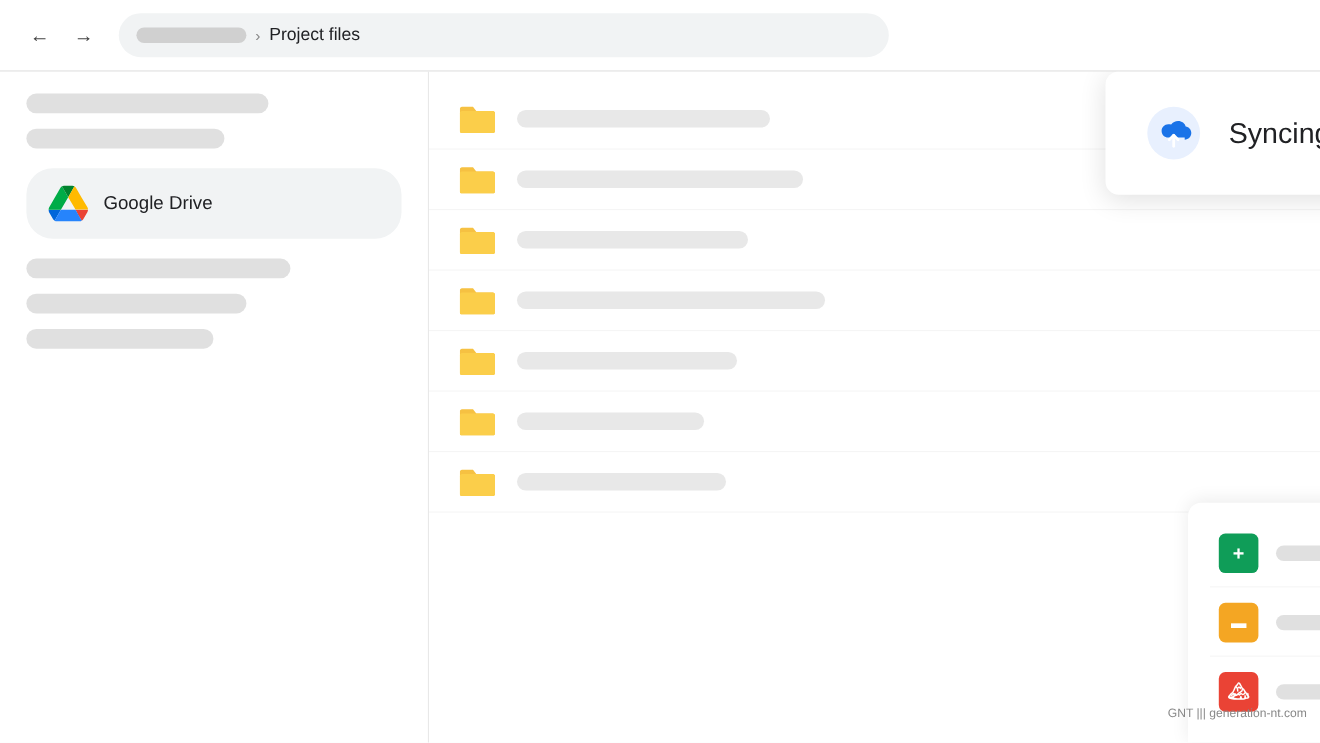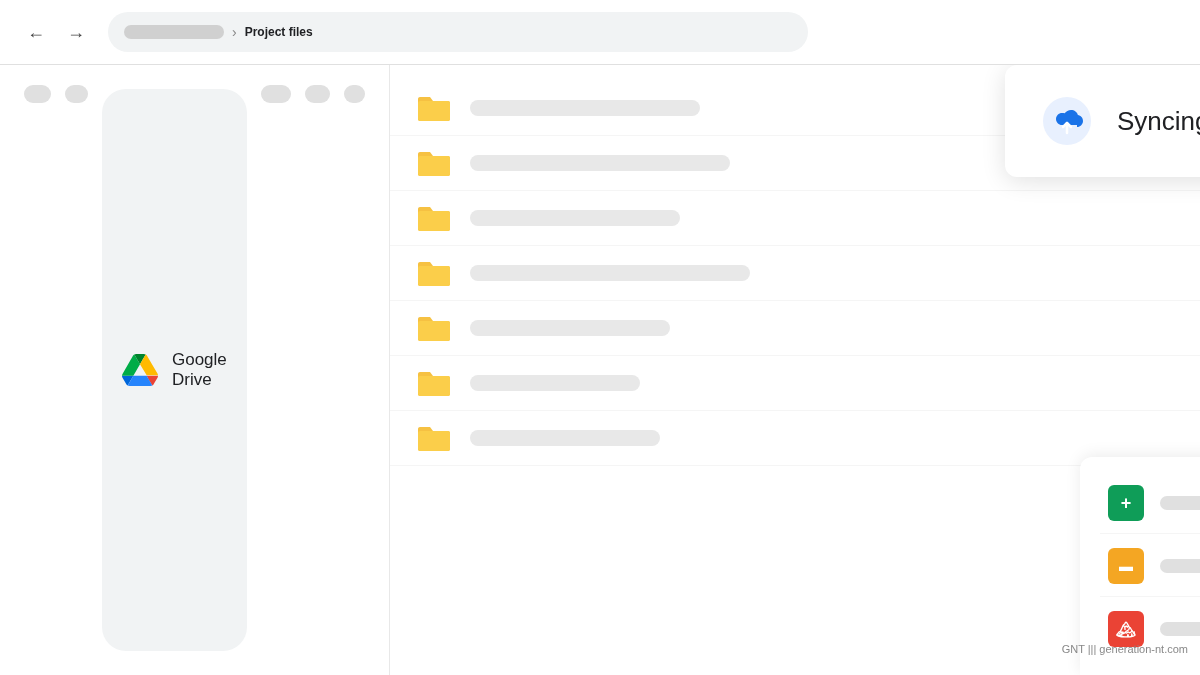--- a/index.html
+++ b/index.html
@@ -65,43 +65,43 @@
       background: #d0d0d0;
       border-radius: 8px;
     }
 
     .breadcrumb-sep {
       color: #888;
       font-size: 14px;
     }
 
     .breadcrumb-text {
-      font-size: 12px;
-      font-weight: 700;
+      font-size: 16px;
+      font-weight: 400;
       color: #202124;
     }
 
     
     .main-area {
       position: absolute;
       top: 65px;
       left: 0;
       right: 0;
       bottom: 0;
       display: flex;
     }
 
     
     .sidebar {
       width: 390px;
       background: #ffffff;
       border-right: 1px solid #e8e8e8;
       padding: 20px 24px;
       display: flex;
-      flex-direction: row;
+      flex-direction: column;
       gap: 14px;
       flex-shrink: 0;
     }
 
     .sidebar-placeholder {
       height: 18px;
       border-radius: 10px;
       background: #e0e0e0;
     }
 

